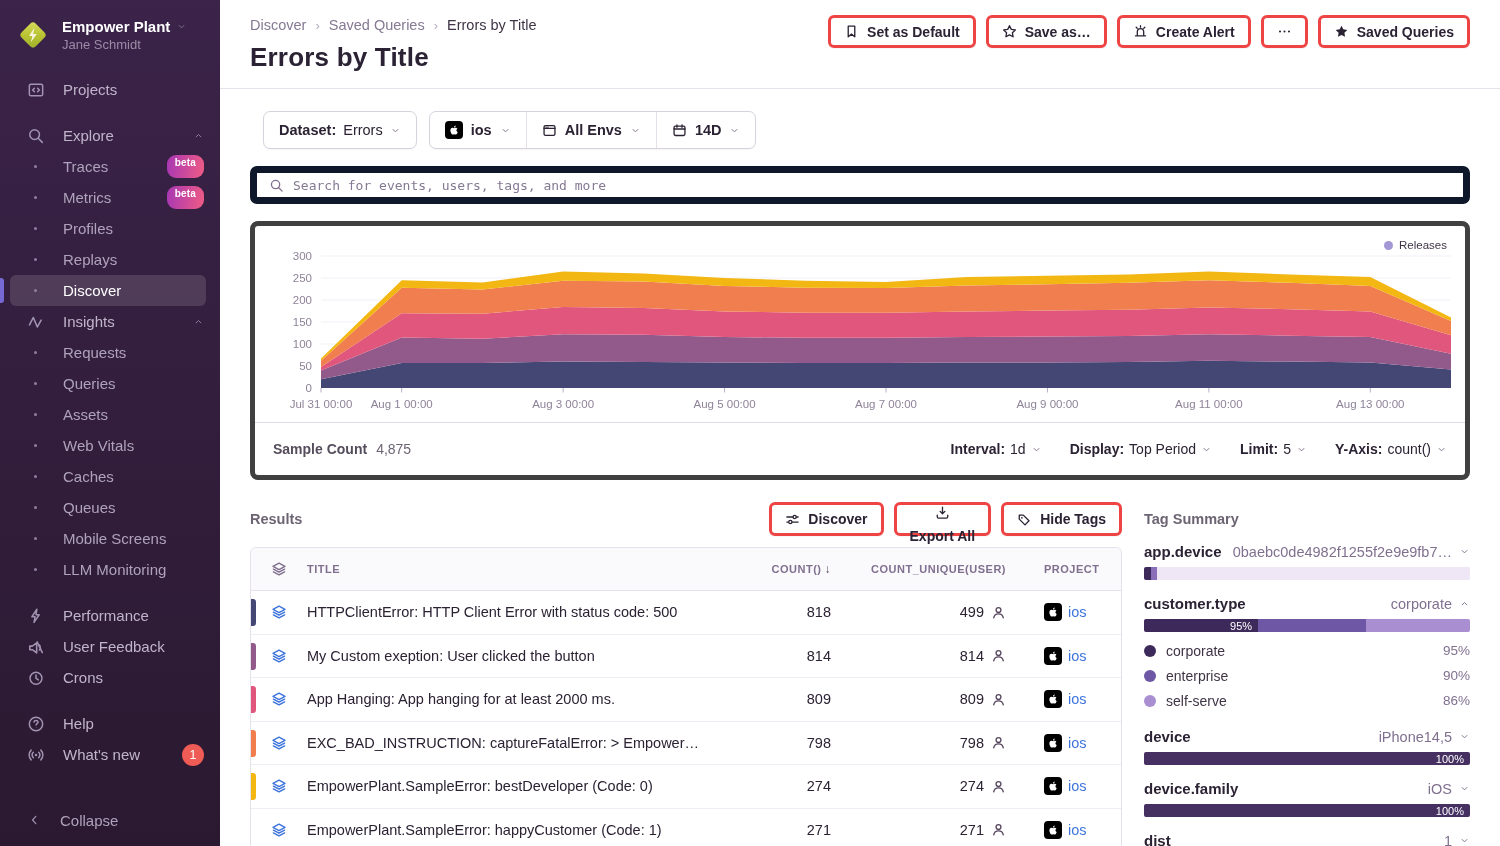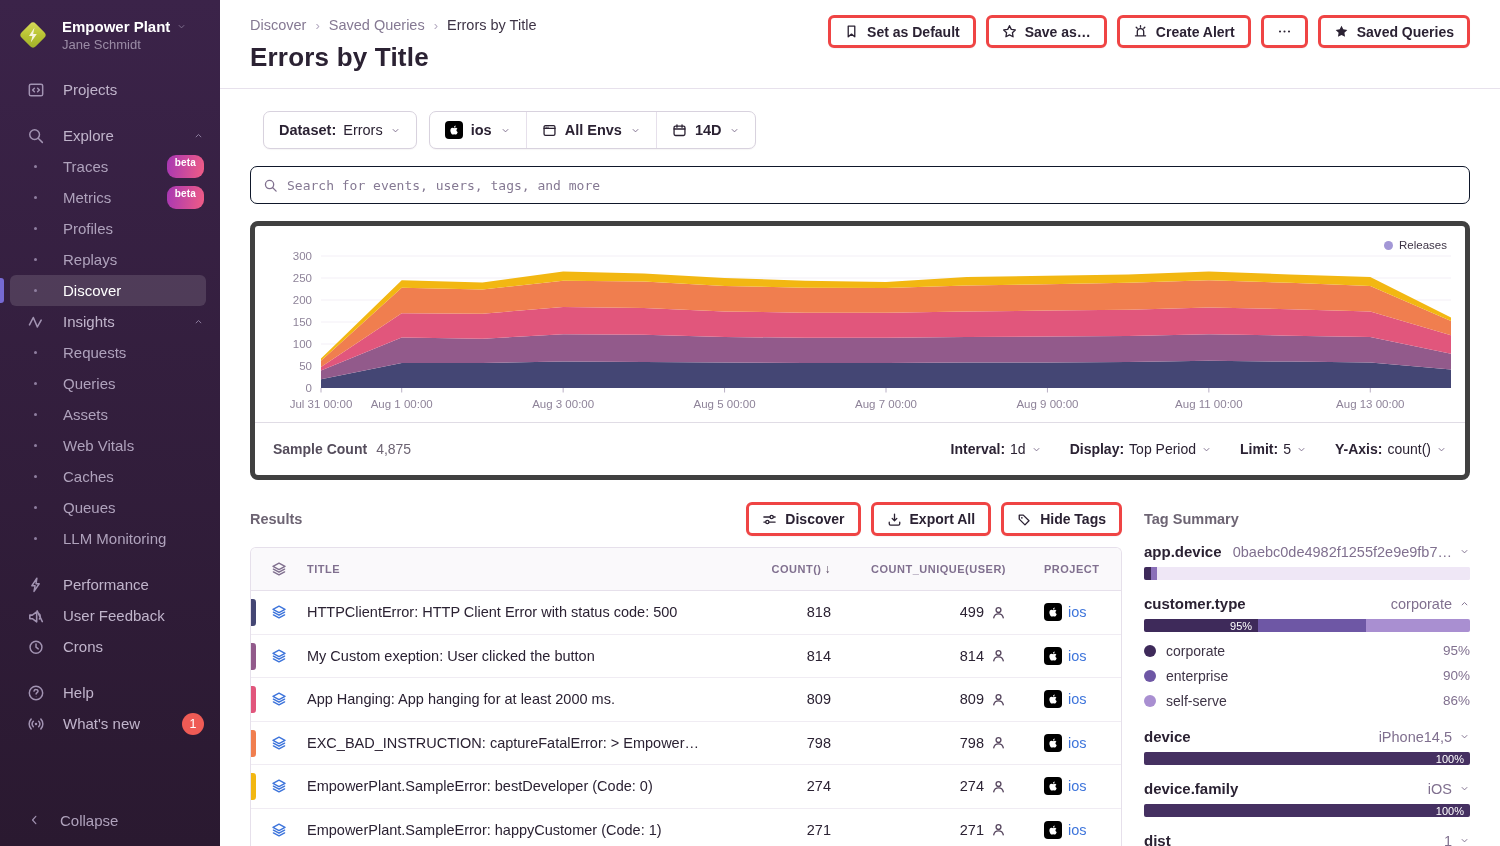--- a/index.html
+++ b/index.html
@@ -45,21 +45,21 @@
 
   
   .filter-row { display:flex; gap:12px; margin-bottom:17px;margin-left:13px; }
   .filter-btn { height:38px; border:1px solid #D8D2DE; border-radius:7px; background:#fff; display:flex; align-items:center; gap:7px; padding:0 15px; font-size:14.5px; cursor:pointer; box-shadow:0 1px 1px rgba(43,34,51,.04); }
   .filter-btn b { font-weight:700; }
   .filter-group { display:flex; border:1px solid #D8D2DE; border-radius:7px; background:#fff; box-shadow:0 1px 1px rgba(43,34,51,.04); }
   .seg { display:flex; align-items:center; gap:8px; padding:0 15px; height:36px; font-size:14.5px; font-weight:700; cursor:pointer; }
   .seg + .seg { border-left:1px solid #E6E0EB; }
   .chev { display:flex; color:#80708F; }
 
-  .search-bar { height:38px; border:1px solid #0f172a; border-radius:7px; display:flex; align-items:center; gap:9px; padding:0 12px; margin-bottom:17px; background:#fff; }
+  .search-bar { height:38px; border:7px solid #0f172a; border-radius:7px; display:flex; align-items:center; gap:9px; padding:0 12px; margin-bottom:17px; background:#fff; }
   .search-bar .sic { display:flex; color:#80708F; }
   .search-bar input { flex:1; border:0; outline:0; font-family:"DejaVu Sans Mono", monospace; font-size:13px; color:#2B2233; background:transparent; }
   .search-bar input::placeholder { color:#857993; }
 
   
   .chart-panel { border:5px solid #404040; border-radius:8px; background:#fff; margin-bottom:22px; }
   .chart-top { position:relative; padding:14px 16px 4px; }
   .legend { position:absolute; top:13px; right:18px; display:flex; align-items:center; gap:6px; font-size:11.5px; color:#3E3446; z-index:2; }
   .legend-dot { width:9px; height:9px; border-radius:50%; background:#A397D6; }
   svg.chart { display:block; width:1186px; height:178px; }
@@ -236,20 +236,26 @@
         <span class="dot">
           <i></i>
         </span>
         <span class="lbl">Caches</span>
       </div>
       <div class="side-item sub">
         <span class="dot">
           <i></i>
         </span>
         <span class="lbl">Queues</span>
+      </div>
+      <div class="side-item sub">
+        <span class="dot">
+          <i></i>
+        </span>
+        <span class="lbl">Mobile Screens</span>
       </div>
       <div class="side-item sub">
         <span class="dot">
           <i></i>
         </span>
         <span class="lbl">LLM Monitoring</span>
       </div>
       <div class="side-item  gap-before">
         <span class="ic">
           <svg viewBox="0 0 16 16" width="17" height="17" fill="none" stroke="currentColor" stroke-width="1.4" stroke-linecap="round" stroke-linejoin="round">
@@ -529,21 +535,21 @@
               <button class="btn" style="height: 34px;">
                 <span class="bic">
                   <svg viewBox="0 0 16 16" width="15" height="15" fill="none" stroke="currentColor" stroke-width="1.4" stroke-linecap="round" stroke-linejoin="round">
                     <path d="M2 5.3h12M2 10.7h12"></path>
                     <circle cx="10.3" cy="5.3" r="1.7" fill="#fff"></circle>
                     <circle cx="5.7" cy="10.7" r="1.7" fill="#fff"></circle>
                   </svg>
                 </span>
                 <span>Discover</span>
               </button>
-              <button class="btn" style="height: 34px;">
+              <button class="btn" style="height: 34px; flex-direction: column;">
                 <span class="bic">
                   <svg viewBox="0 0 16 16" width="15" height="15" fill="none" stroke="currentColor" stroke-width="1.4" stroke-linecap="round" stroke-linejoin="round">
                     <path d="M8 2.2v6.9M5.5 6.8 8 9.3l2.5-2.5"></path>
                     <path d="M2.4 10.8v1.8a1.4 1.4 0 0 0 1.4 1.4h8.4a1.4 1.4 0 0 0 1.4-1.4v-1.8"></path>
                   </svg>
                 </span>
                 <span>Export All</span>
               </button>
               <button class="btn" style="height: 34px;">
                 <span class="bic">

